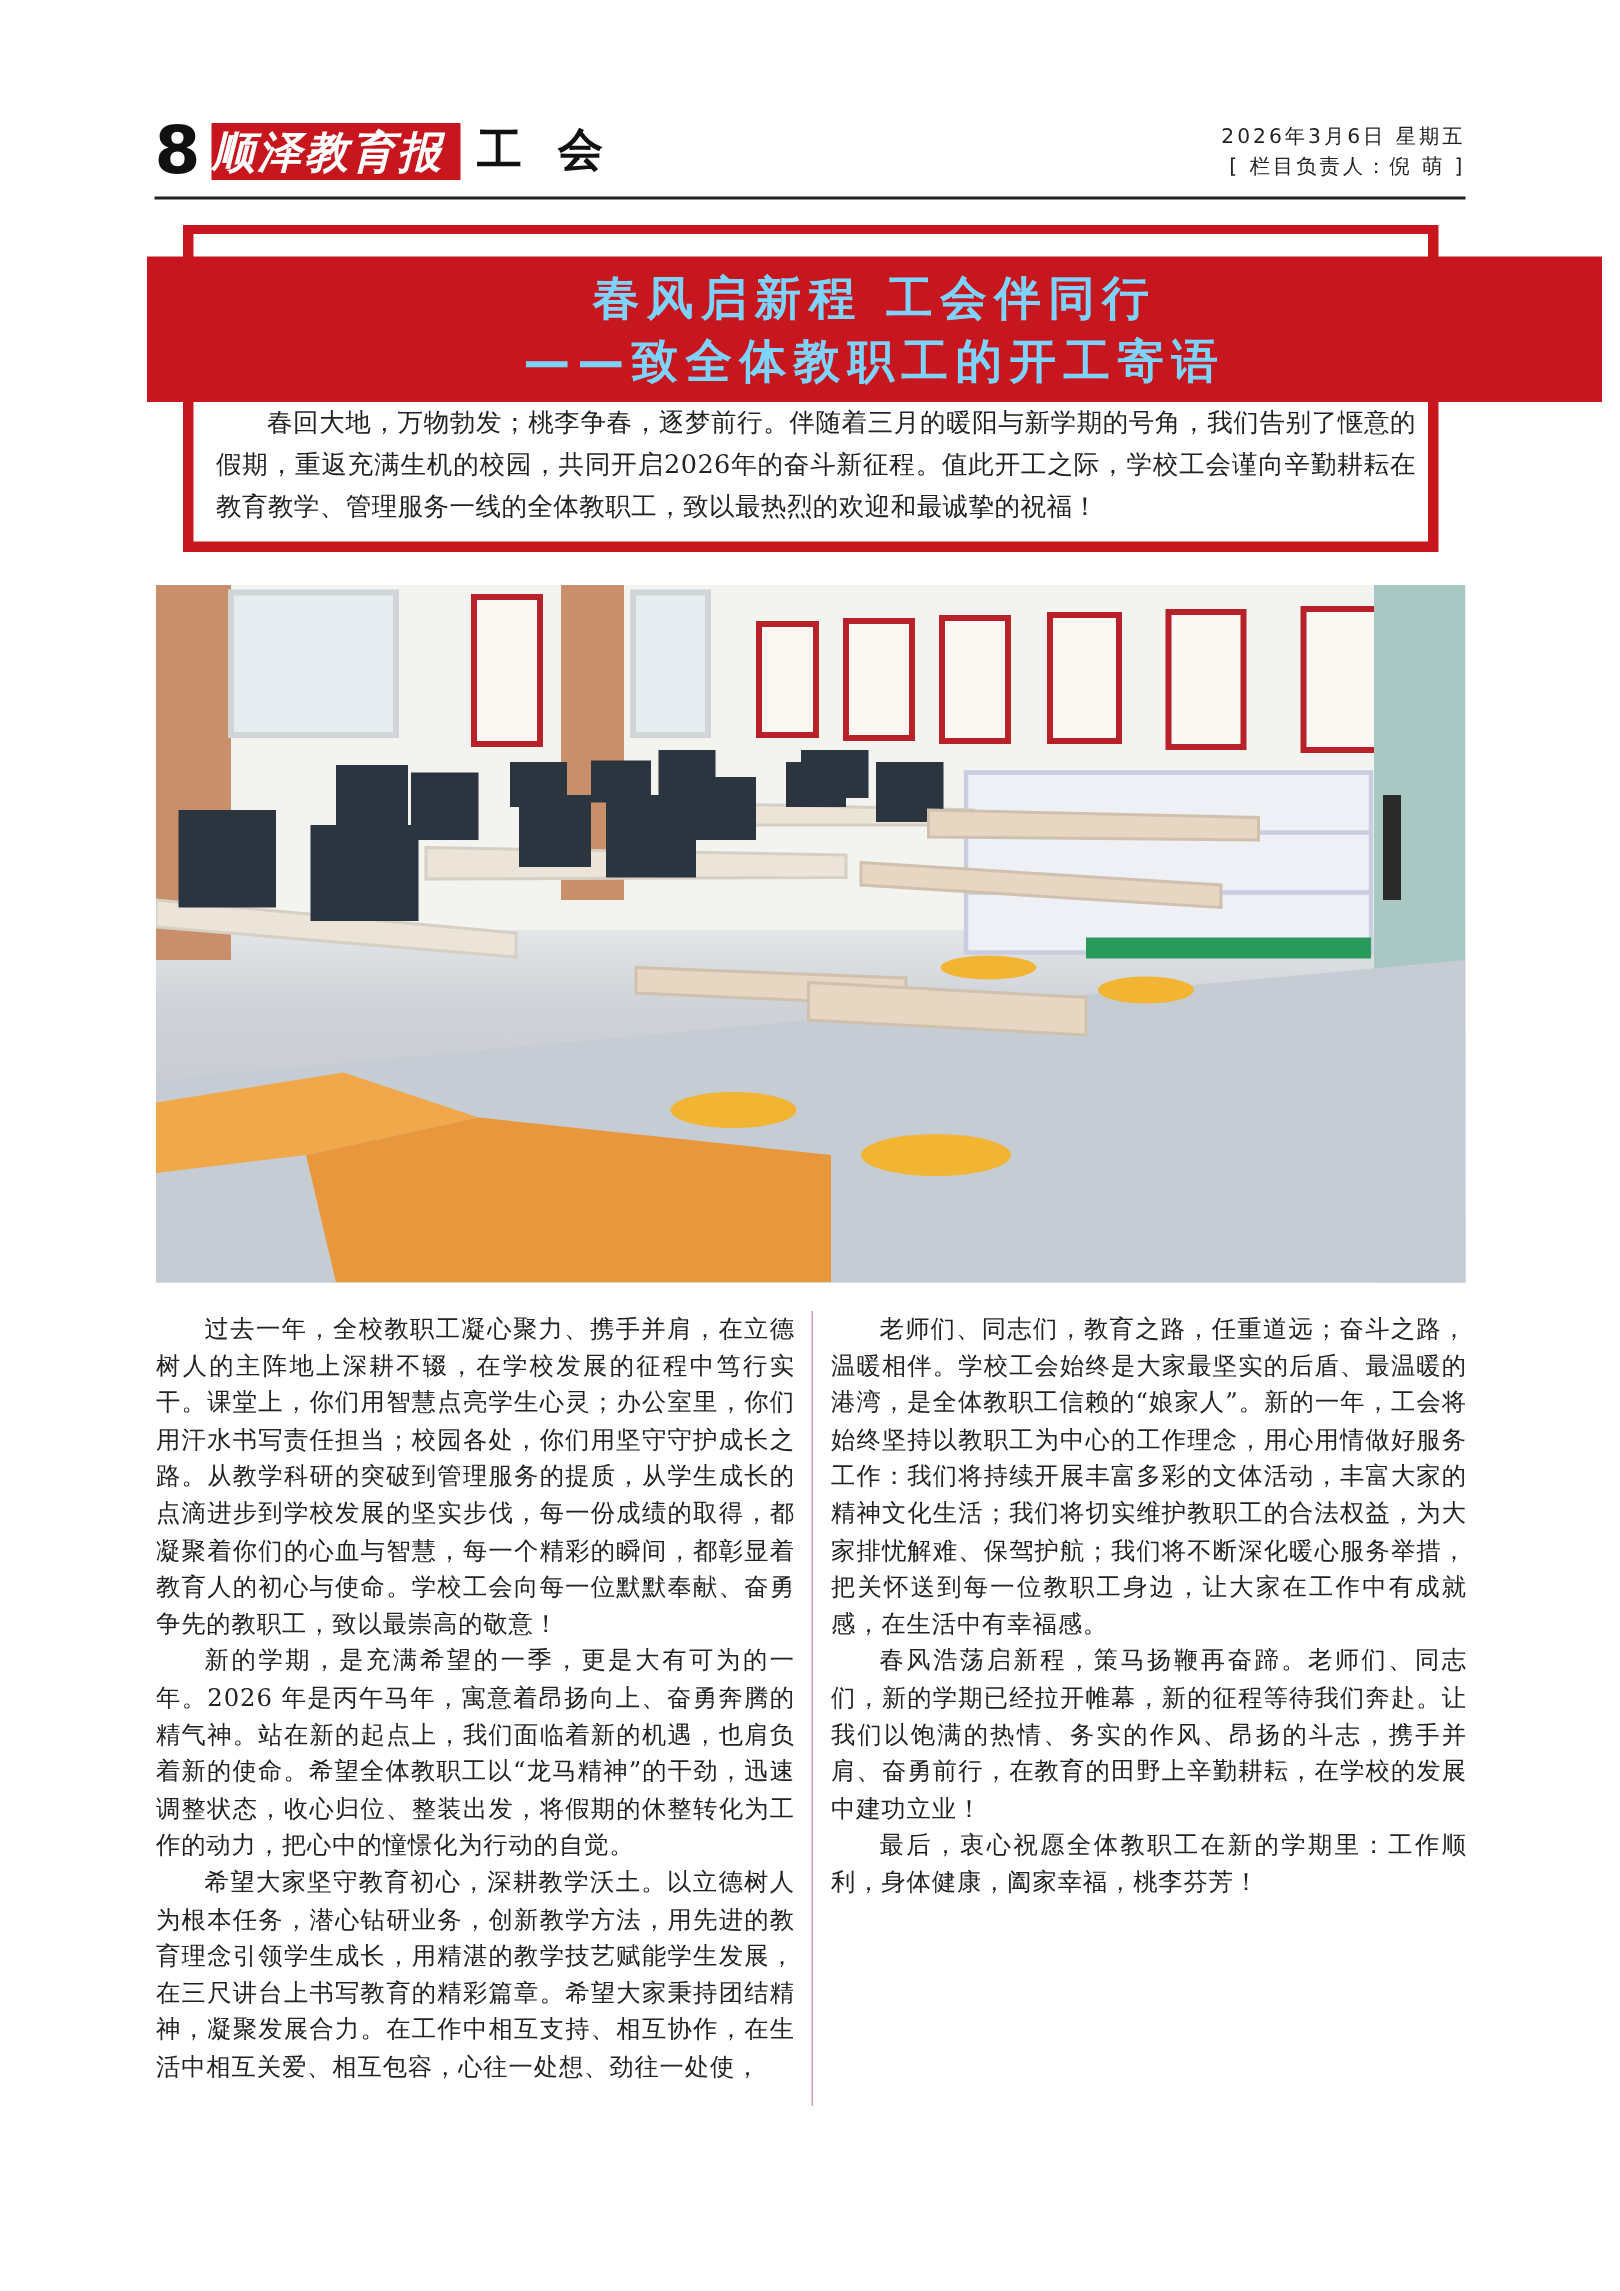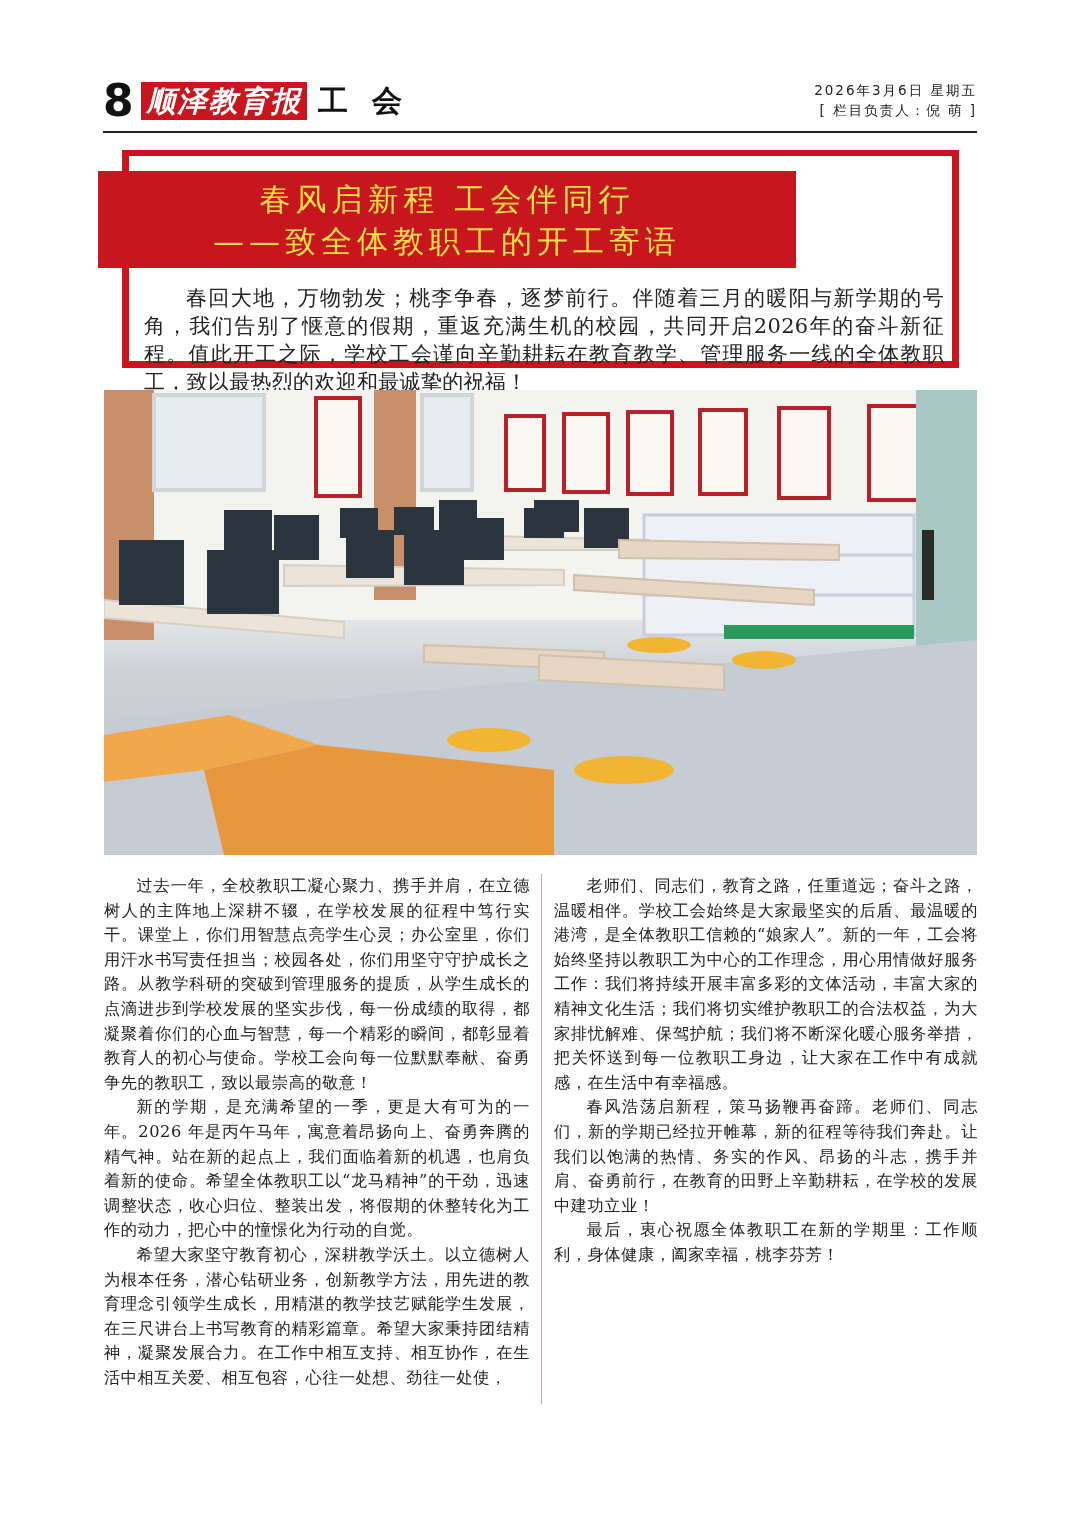--- a/index.html
+++ b/index.html
@@ -7,46 +7,46 @@
     width: 1080px; height: 1527px; background: #ffffff; position: relative; overflow: hidden;
     font-family: "DejaVu Serif", "Liberation Serif", serif; color: #222;
   }
   .page-num {
     position: absolute; left: 103px; top: 76px; font-family: "DejaVu Sans", "Liberation Sans", sans-serif;
     font-weight: bold; font-size: 44px; line-height: 50px; color: #111;
   }
   .masthead {
     position: absolute; left: 141px; top: 82px; width: 166px; height: 38px; background: #c8161e;
     color: #fff; font-family: "DejaVu Serif", serif; font-weight: bold; font-style: italic;
-    font-size: 29px; line-height: 38px; text-align: center; letter-spacing: 2px;
+    font-size: 29px; line-height: 38px; text-align: left; letter-spacing: 2px;
   }
   .section-name {
     position: absolute; left: 318px; top: 80px; font-family: Liberation Serif, serif; font-weight: bold;
     font-size: 30px; line-height: 42px; color: #111; letter-spacing: 24px;
   }
   .date-line, .editor-line {
     position: absolute; right: 103px; font-family: "DejaVu Sans", sans-serif; font-size: 13.5px; color: #222;
     letter-spacing: 2px; text-align: right; white-space: pre;
   }
   .date-line { top: 82px; }
   .editor-line { top: 102px; }
   .header-rule { position: absolute; left: 103px; top: 131px; width: 874px; height: 2px; background: #222; }
 
   .frame {
     position: absolute; left: 122px; top: 150px; width: 823px; height: 205px;
     border: 7px solid #c8161e; border-top-width: 6px;
   }
   .title-band {
-    position: absolute; left: 98px; top: 171px; width: 698px; height: 97px; background: #c8161e;
-    color: #fde047; text-align: center; font-family: "DejaVu Sans", sans-serif; font-weight: normal;
+    position: absolute; left: 98px; top: 171px; width: 970px; height: 97px; background: #c8161e;
+    color: #7dd3fc; text-align: center; font-family: "DejaVu Sans", sans-serif; font-weight: bold;
   }
   .title-line1 { position: absolute; left: 0; right: 0; top: 8px; font-size: 31px; line-height: 40px; letter-spacing: 5px; }
   .title-line2 { position: absolute; left: 0; right: 0; top: 50px; font-size: 31px; line-height: 40px; letter-spacing: 5px; }
   .intro {
-    position: absolute; left: 144px; top: 284px; width: 800px; font-size: 21px; line-height: 28px;
+    position: absolute; left: 144px; top: 268px; width: 800px; font-size: 17px; line-height: 28px;
     text-align: justify; text-indent: 2em; letter-spacing: 0.3px;
   }
 
   .photo {
     position: absolute; left: 104px; top: 390px; width: 873px; height: 465px; overflow: hidden;
     background: linear-gradient(180deg, #f4f4f2 0%, #eceeee 45%, #cfd3d8 60%, #b9bfc7 100%);
   }
 
   .col {
     position: absolute; top: 874px; font-size: 16.2px; line-height: 24.6px; text-align: justify; letter-spacing: 0.6px;

